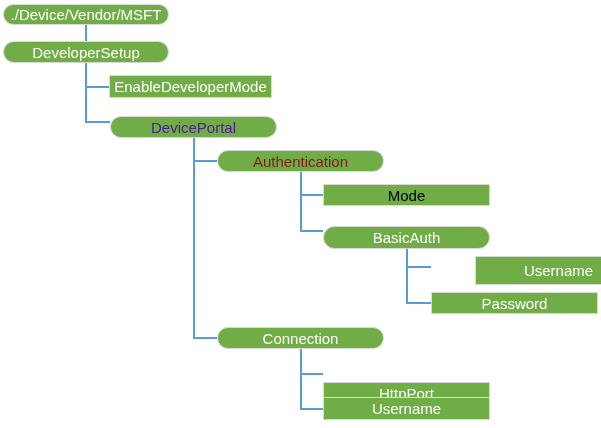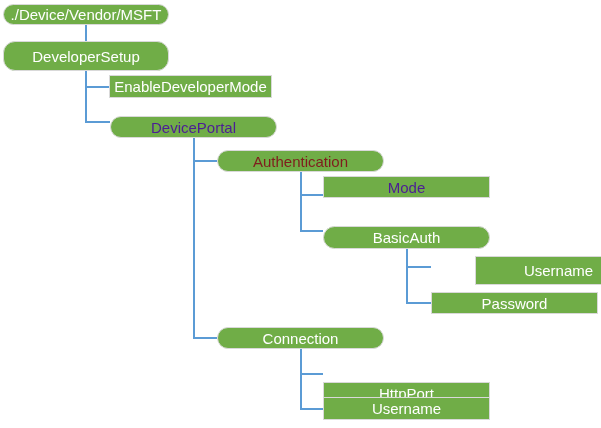--- a/index.html
+++ b/index.html
@@ -57,33 +57,33 @@
     <div class="connector" style="left: 299.5px; top: 229.5px; width: 23.5px; height: 2px; background: rgb(91, 155, 213);"></div>
     <div class="connector" style="left: 405.5px; top: 242px; width: 2px; height: 61px; background: rgb(91, 155, 213);"></div>
     <div class="connector" style="left: 405.5px; top: 266px; width: 25.5px; height: 2px; background: rgb(91, 155, 213);"></div>
     <div class="connector" style="left: 405.5px; top: 302px; width: 25.5px; height: 2px; background: rgb(91, 155, 213);"></div>
     <div class="connector" style="left: 299.5px; top: 349px; width: 2px; height: 59.5px; background: rgb(91, 155, 213);"></div>
     <div class="connector" style="left: 299.5px; top: 372.5px; width: 23.5px; height: 2px; background: rgb(91, 155, 213);"></div>
     <div class="connector" style="left: 299.5px; top: 407.5px; width: 23.5px; height: 2px; background: rgb(91, 155, 213);"></div>
     <div class="node pill" style="left: 3px; top: 4px; width: 166px; height: 21px; background: rgb(112, 173, 71); border-color: rgb(217, 217, 217); color: rgb(255, 255, 255);">
       <span class="label">./Device/Vendor/MSFT</span>
     </div>
-    <div class="node pill" style="left: 3px; top: 41px; width: 166px; height: 30px; background: rgb(112, 173, 71); border-color: rgb(217, 217, 217); color: rgb(255, 255, 255);">
+    <div class="node pill" style="left: 3px; top: 41px; width: 166px; height: 22px; background: rgb(112, 173, 71); border-color: rgb(217, 217, 217); color: rgb(255, 255, 255);">
       <span class="label">DeveloperSetup</span>
     </div>
     <div class="node rect" style="left: 109px; top: 75px; width: 163px; height: 23px; background: rgb(112, 173, 71); border-color: rgb(217, 217, 217); color: rgb(255, 255, 255);">
       <span class="label">EnableDeveloperMode</span>
     </div>
     <div class="node pill" style="left: 110px; top: 116px; width: 167px; height: 22px; background: rgb(112, 173, 71); border-color: rgb(217, 217, 217); color: #4c1d95;">
       <span class="label">DevicePortal</span>
     </div>
     <div class="node pill" style="left: 217px; top: 150px; width: 167px; height: 22px; background: rgb(112, 173, 71); border-color: rgb(217, 217, 217); color: #7f1d1d;">
       <span class="label">Authentication</span>
     </div>
-    <div class="node rect" style="left: 323px; top: 176px; width: 167px; height: 22px; background: rgb(112, 173, 71); border-color: rgb(217, 217, 217); color: #4c1d95;">
+    <div class="node rect" style="left: 323px; top: 184px; width: 167px; height: 22px; background: rgb(112, 173, 71); border-color: rgb(217, 217, 217); color: #000000;">
       <span class="label">Mode</span>
     </div>
     <div class="node pill" style="left: 323px; top: 226px; width: 167px; height: 23px; background: rgb(112, 173, 71); border-color: rgb(217, 217, 217); color: rgb(255, 255, 255);">
       <span class="label">BasicAuth</span>
     </div>
     <div class="node rect" style="left: 431px; top: 256px; width: 167px; height: 29px; background: rgb(112, 173, 71); border-color: rgb(217, 217, 217); color: rgb(255, 255, 255); margin-left: 44px;">
       <span class="label">Username</span>
     </div>
     <div class="node rect" style="left: 431px; top: 292px; width: 167px; height: 22px; background: rgb(112, 173, 71); border-color: rgb(217, 217, 217); color: rgb(255, 255, 255);">
       <span class="label">Password</span>

